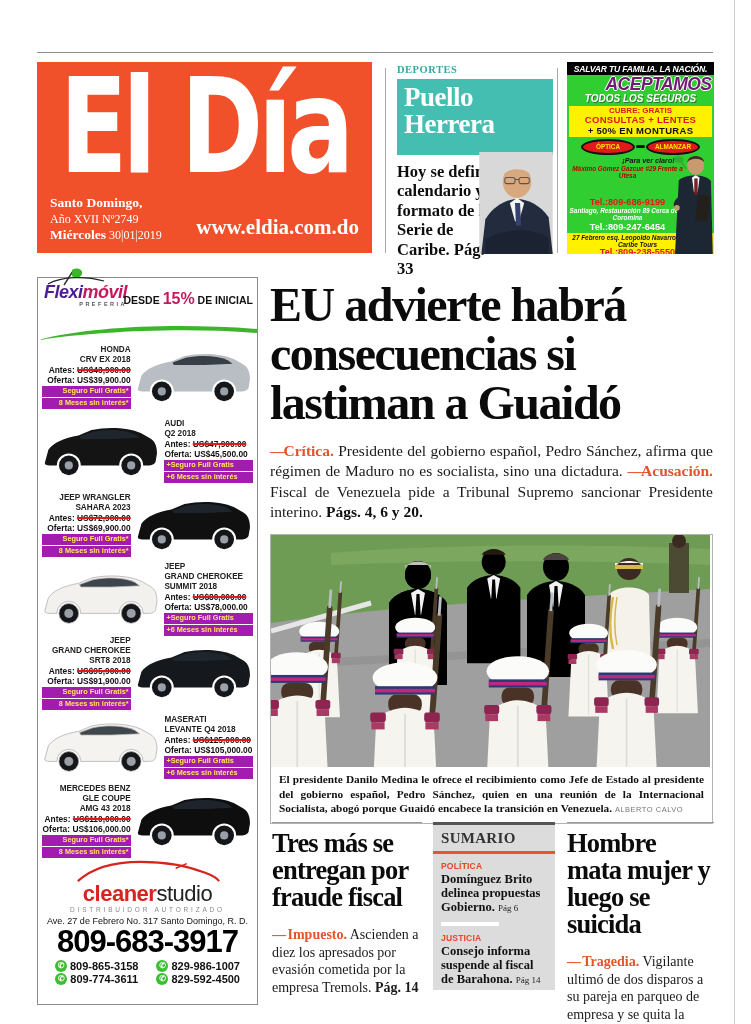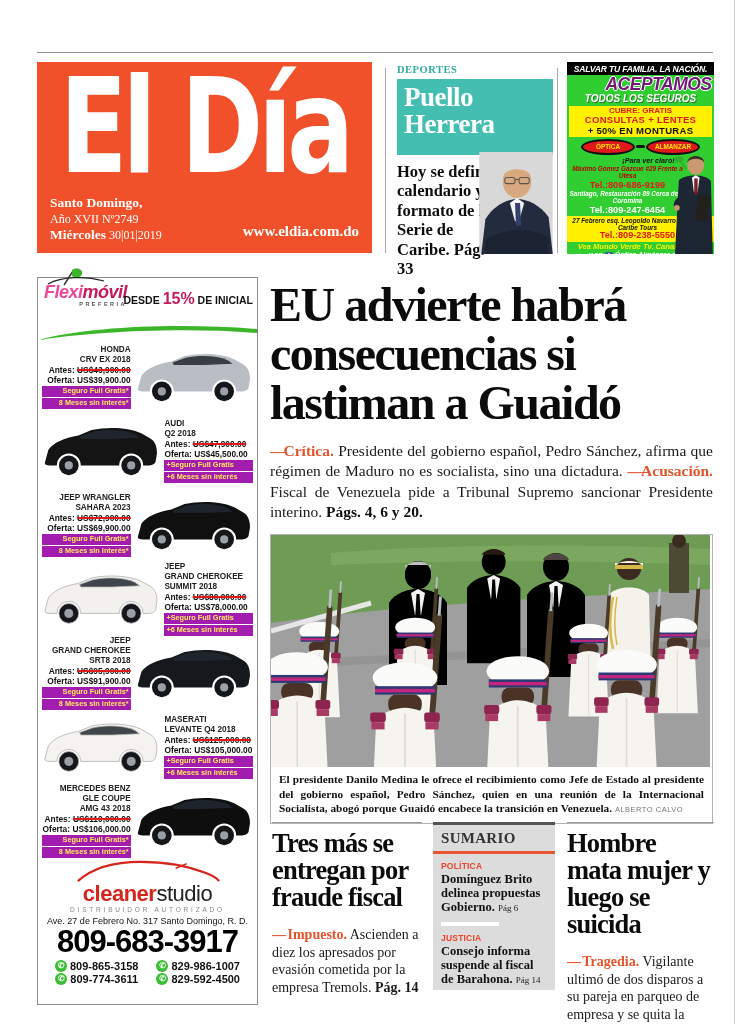--- a/index.html
+++ b/index.html
@@ -11,21 +11,21 @@
   #top-rule{left:37px;top:52px;width:676px;height:1px;background:#8f8f8f;}
   #edge-line{left:734px;top:0;width:1px;height:1024px;background:#cfcfcf;}
 
   
   #masthead{left:37px;top:62px;width:335px;height:191px;background:#F0502A;}
   #masthead-title{position:absolute;top:2px;left:0;right:0;text-align:center;color:#fff;
       font-family:"DejaVu Sans",sans-serif;font-weight:bold;font-size:100px;letter-spacing:-5px;
       transform:scale(.99,1.32);transform-origin:50% 8%;line-height:1;}
   #masthead-meta{position:absolute;left:13px;bottom:9px;color:#fff;line-height:1.25;font-size:12px;}
   #masthead-meta .b{font-weight:bold;font-size:13.5px;}
-  #masthead-site{position:absolute;right:13px;bottom:13px;color:#fff;font-weight:bold;font-size:15px;}
+  #masthead-site{position:absolute;right:13px;bottom:13px;color:#fff;font-weight:bold;font-size:21px;}
 
   .vdiv{width:1px;background:#a8a8a8;}
   #vdiv1{left:385px;top:68px;height:185px;}
   #vdiv2{left:557px;top:68px;height:185px;}
 
   
   #sports{left:397px;top:64px;width:156px;height:190px;}
   #sports-kicker{color:#2FAC9F;font-weight:bold;font-size:10.5px;letter-spacing:.5px;}
   #sports-block{margin-top:4px;background:#43BEB0;padding:5px 7px;height:66px;}
   #sports-title{color:#fff;font-weight:bold;font-size:27px;line-height:1.0;letter-spacing:-.5px;}
@@ -48,38 +48,38 @@
   #optics .ybox .r3{color:#111;font-weight:bold;font-size:9.5px;letter-spacing:.3px;}
   #glasses{display:flex;justify-content:center;align-items:center;margin:2px 0 0;}
   #glasses .lens{background:#E01A1A;border:2px solid #111;border-radius:50%;width:50px;height:12px;
       display:flex;align-items:center;justify-content:center;color:#FFE600;font-weight:bold;font-size:6.4px;}
   #glasses .bridge{width:9px;height:3px;background:#111;margin:0 1px;border-radius:2px;}
   #optics .slogan{color:#111;font-weight:bold;font-style:italic;font-size:7.2px;margin-top:1px;padding-left:16px;}
   #optics .addr{font-weight:bold;font-style:italic;font-size:6.4px;line-height:1.15;padding:0 28px 0 2px;}
   #optics .addr.red{color:#B80000;}
   #optics .addr.white{color:#fff;}
   #optics .tel{font-weight:bold;font-size:9.2px;line-height:1.12;padding-right:26px;}
-  #optics .tel.red{color:#E01A1A;}
+  #optics .tel.red{color:#E01A1A;margin-top:17px;}
   #optics .tel.white{color:#fff;}
   #optics .ystrip{background:#FFF100;margin-top:1px;padding:1px 8px 1px 2px;}
   #optics .ystrip .a{color:#111;font-weight:bold;font-style:italic;font-size:6.4px;line-height:1.1;}
   #optics .ystrip .t{color:#E01A1A;font-weight:bold;font-size:9.2px;line-height:1.05;}
   #optics .f1{color:#FFF100;font-weight:bold;font-style:italic;font-size:7.6px;line-height:1.15;margin-top:1px;}
   #optics .f2{color:#fff;font-weight:bold;font-style:italic;font-size:7px;line-height:1.15;}
   #optics-man{position:absolute;right:0;top:90px;width:44px;height:102px;}
   .fbicon{display:inline-block;width:8px;height:8px;background:#3b5998;color:#fff;border-radius:2px;
       font-size:7px;line-height:8px;font-weight:bold;font-style:normal;vertical-align:-1px;}
 
   
   #car-ad{left:37px;top:277px;width:221px;height:728px;border:1px solid #8c8c8c;background:#fff;
       font-family:"Liberation Sans",sans-serif;box-sizing:border-box;}
   #car-ad-header{position:relative;height:44px;padding:3px 4px 0;}
   #flexi-logo{position:absolute;left:6px;top:4px;}
   #flexi-name{font-style:italic;font-weight:bold;font-size:18px;letter-spacing:-.5px;}
-  #flexi-name .p1{color:#ec4899;}
+  #flexi-name .p1{color:#4c1d95;}
   #flexi-name .p2{color:#C4195C;}
   #flexi-sub{font-size:5.5px;letter-spacing:2.5px;color:#555;text-align:right;margin-top:-2px;font-weight:bold;}
   #flexi-flag{position:absolute;left:2px;top:-14px;width:60px;height:18px;}
   #car-offer{position:absolute;right:4px;top:12px;font-weight:bold;font-size:10.5px;color:#111;}
   #car-offer .pct{color:#C4195C;font-size:16px;}
   #swoosh{display:block;width:219px;height:15px;}
   .car-row{display:flex;align-items:center;height:74px;padding:0 2px;}
   .car-row .txt{width:42%;line-height:1.22;text-align:right;padding:0 2px;}
   .car-row.flip{flex-direction:row-reverse;}
   .car-row.flip .txt{text-align:left;}

